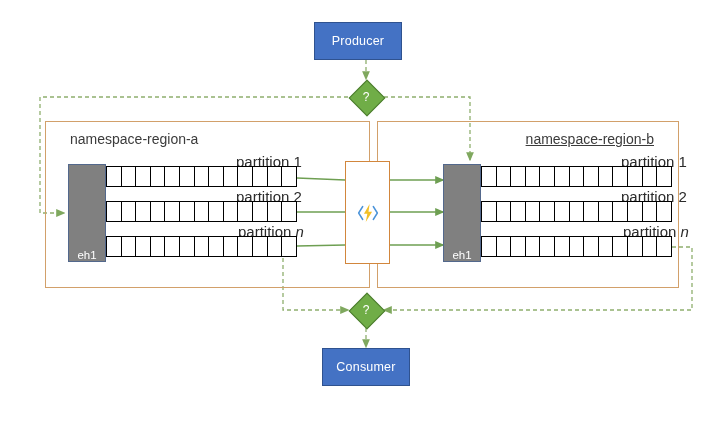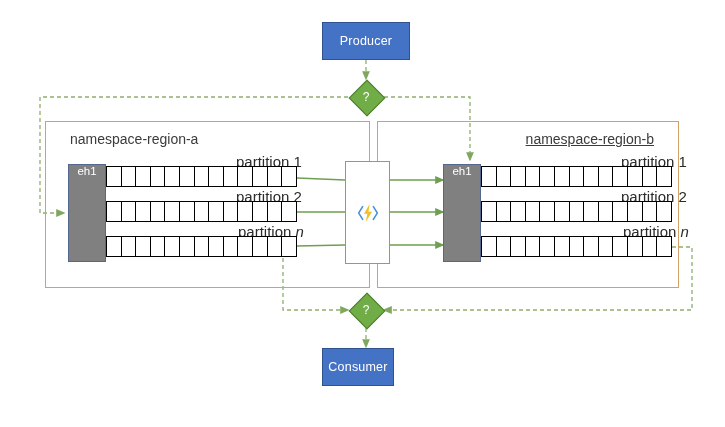--- a/index.html
+++ b/index.html
@@ -90,21 +90,21 @@
   .ns-title-left  { left: 24px; }
   .ns-title-right { right: 24px; text-decoration: underline; }
 
   
   .eh-block {
     position: absolute;
     background: #808080;
     border: 1px solid #53688C;
     box-sizing: border-box;
     display: flex;
-    align-items: flex-start;
+    align-items: flex-end;
     justify-content: center;
     color: #ffffff;
     font-size: 11.5px;
   }
 
   
   .partition-row {
     position: absolute;
     display: flex;
     box-sizing: border-box;
@@ -174,21 +174,21 @@
 
     <path d="M 297,178 L 345,180" stroke="#6E9F52" stroke-width="1.3" fill="none"></path>
     <path d="M 297,212 L 345,212" stroke="#6E9F52" stroke-width="1.3" fill="none"></path>
     <path d="M 297,246 L 345,245" stroke="#6E9F52" stroke-width="1.3" fill="none"></path>
 
     <path d="M 390,180 L 443,180" stroke="#6E9F52" stroke-width="1.3" fill="none" marker-end="url(#arrow-solid)"></path>
     <path d="M 390,212 L 443,212" stroke="#6E9F52" stroke-width="1.3" fill="none" marker-end="url(#arrow-solid)"></path>
     <path d="M 390,245 L 443,245" stroke="#6E9F52" stroke-width="1.3" fill="none" marker-end="url(#arrow-solid)"></path>
   </svg>
 
-  <div class="endpoint-box" style="left:322px; top:22px; width:88px; height:38px;">
+  <div class="endpoint-box" style="left:314px; top:22px; width:88px; height:38px;">
     <span>Producer</span>
   </div>
 
   <div class="diamond" style="left:349px; top:80px;">
     <div class="shape"></div>
     <div class="dlabel">?</div>
   </div>
 
   <div class="namespace-box" style="left:45px; top:121px; width:325px; height:167px;">
     <div class="namespace-title ns-title-left">namespace-region-a</div>
@@ -318,17 +318,17 @@
       <div class="partition-cell"></div>
       <div class="partition-cell"></div>
       <div class="partition-cell"></div>
     </div>
 
   <div class="diamond" style="left:349px; top:293px;">
     <div class="shape"></div>
     <div class="dlabel">?</div>
   </div>
 
-  <div class="endpoint-box" style="left:322px; top:348px; width:72px; height:38px;">
+  <div class="endpoint-box" style="left:322px; top:348px; width:88px; height:38px;">
     <span>Consumer</span>
   </div>
 
 </div>
 
 </body></html>

